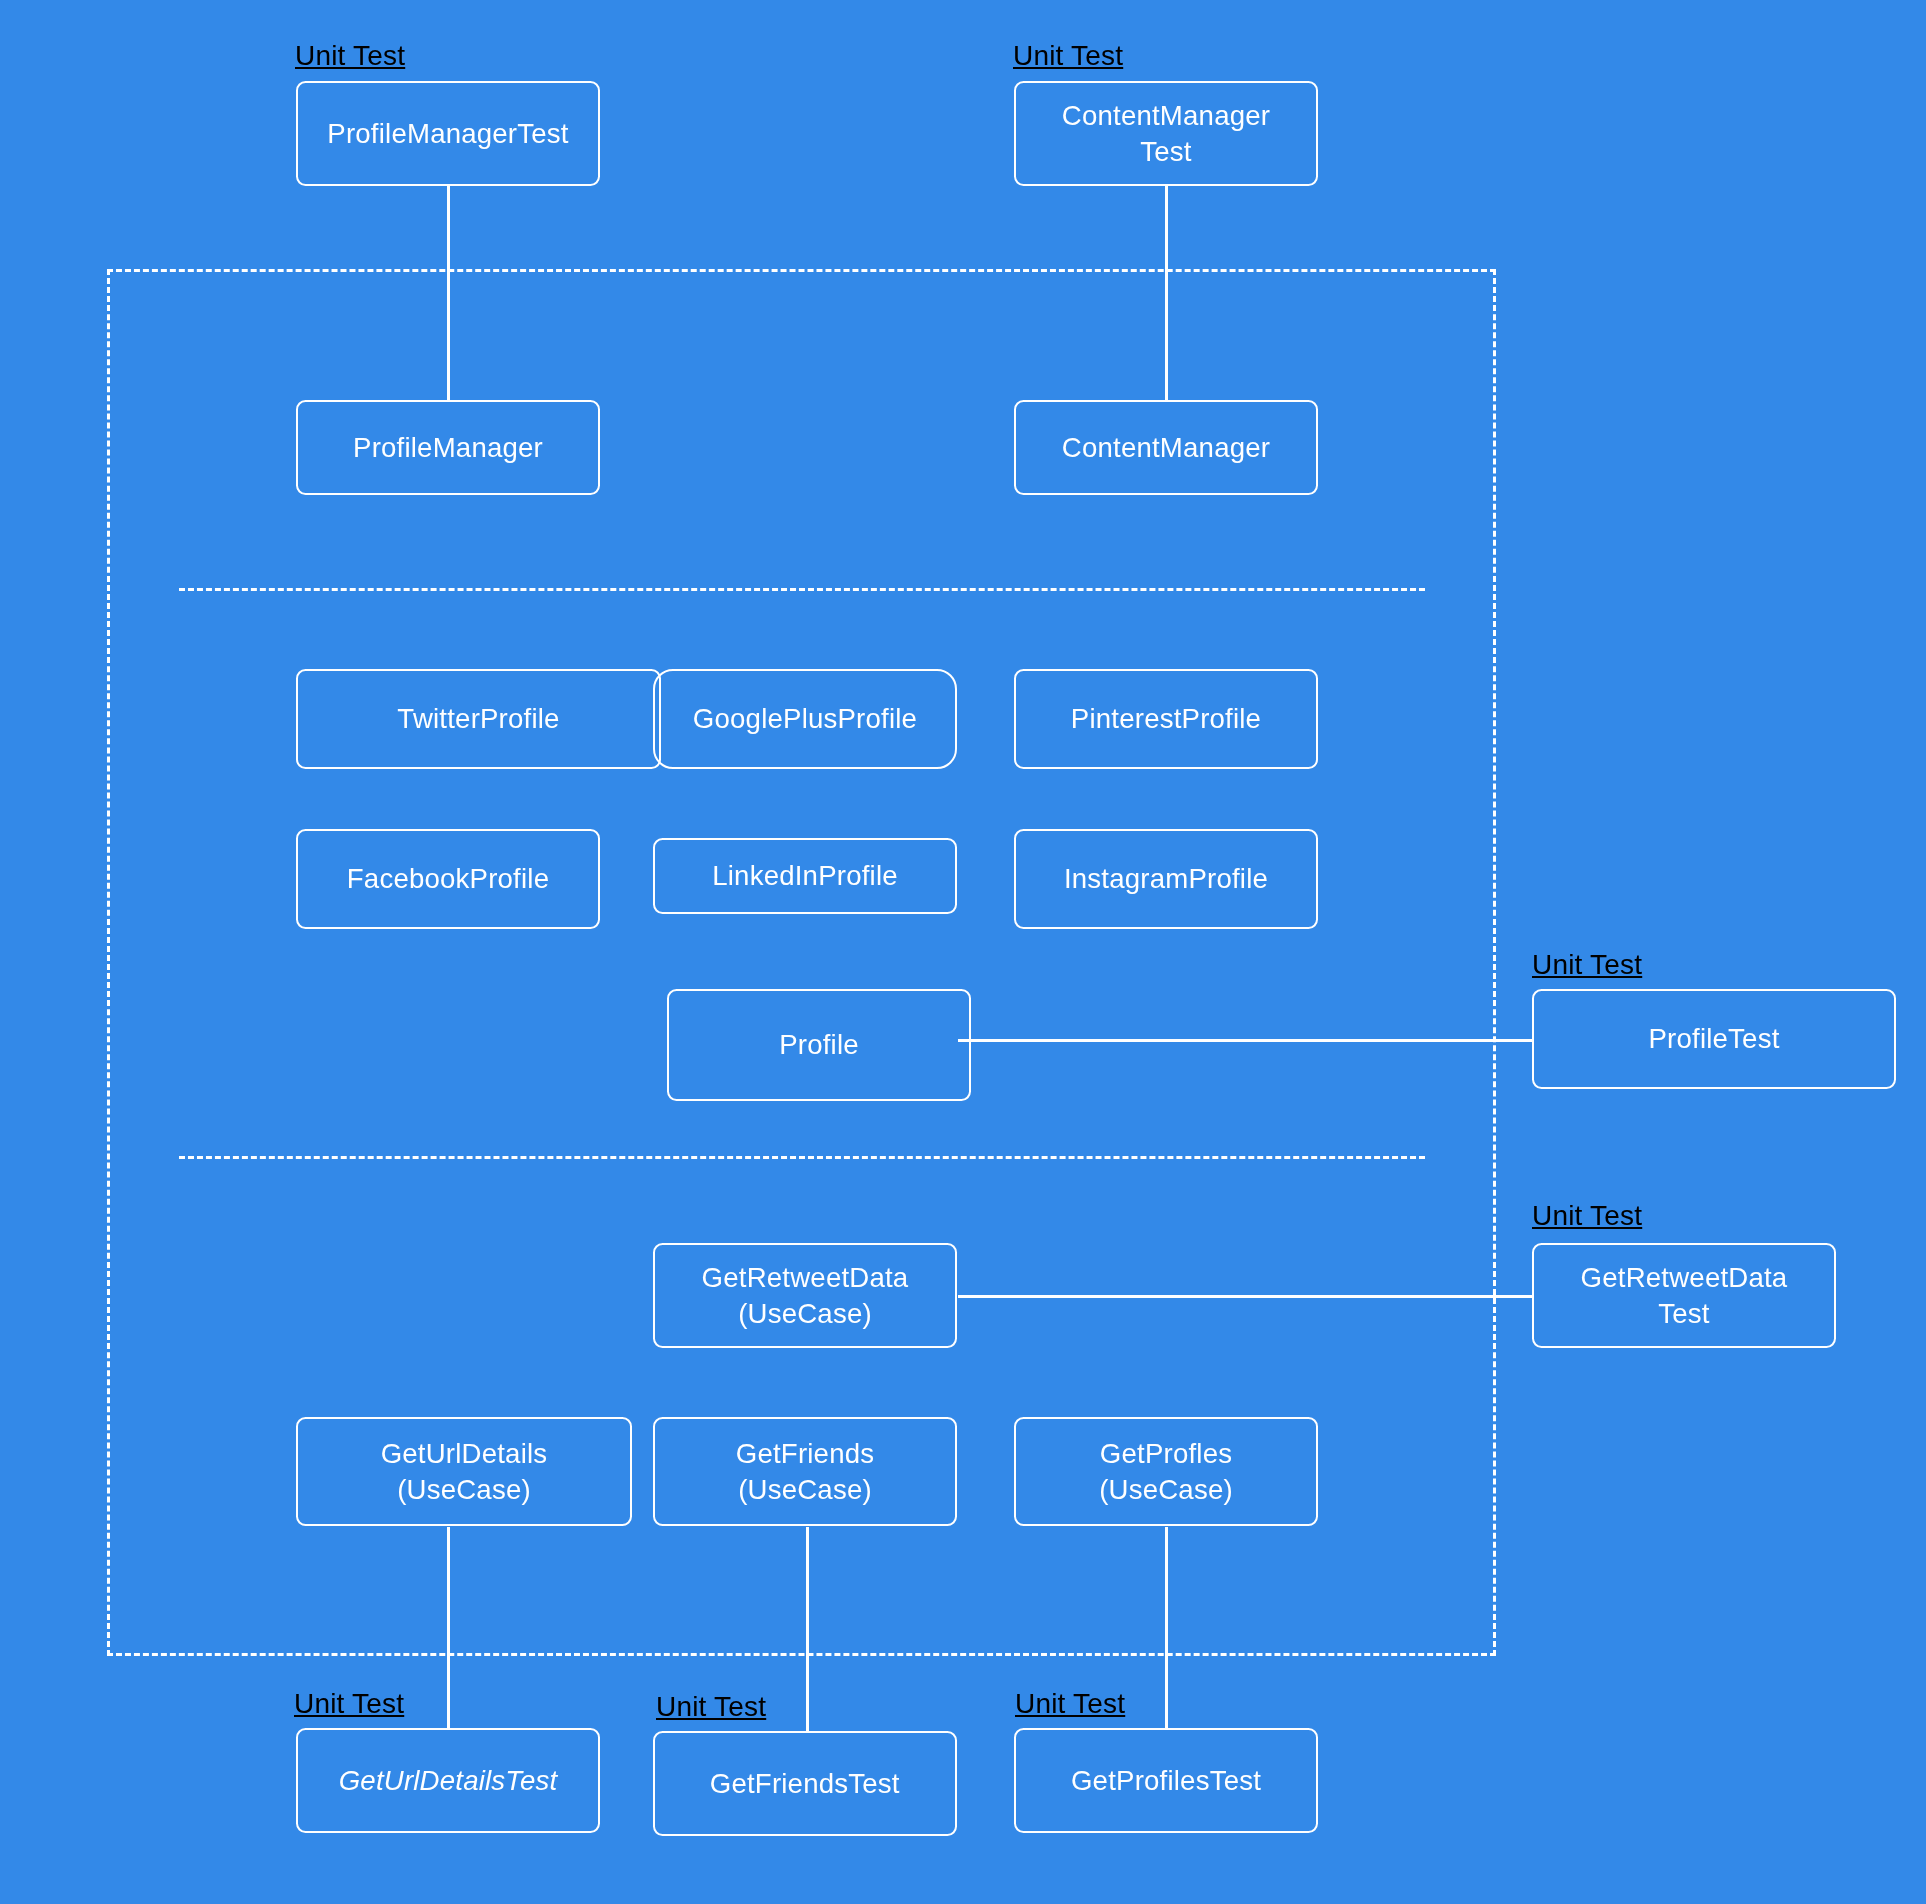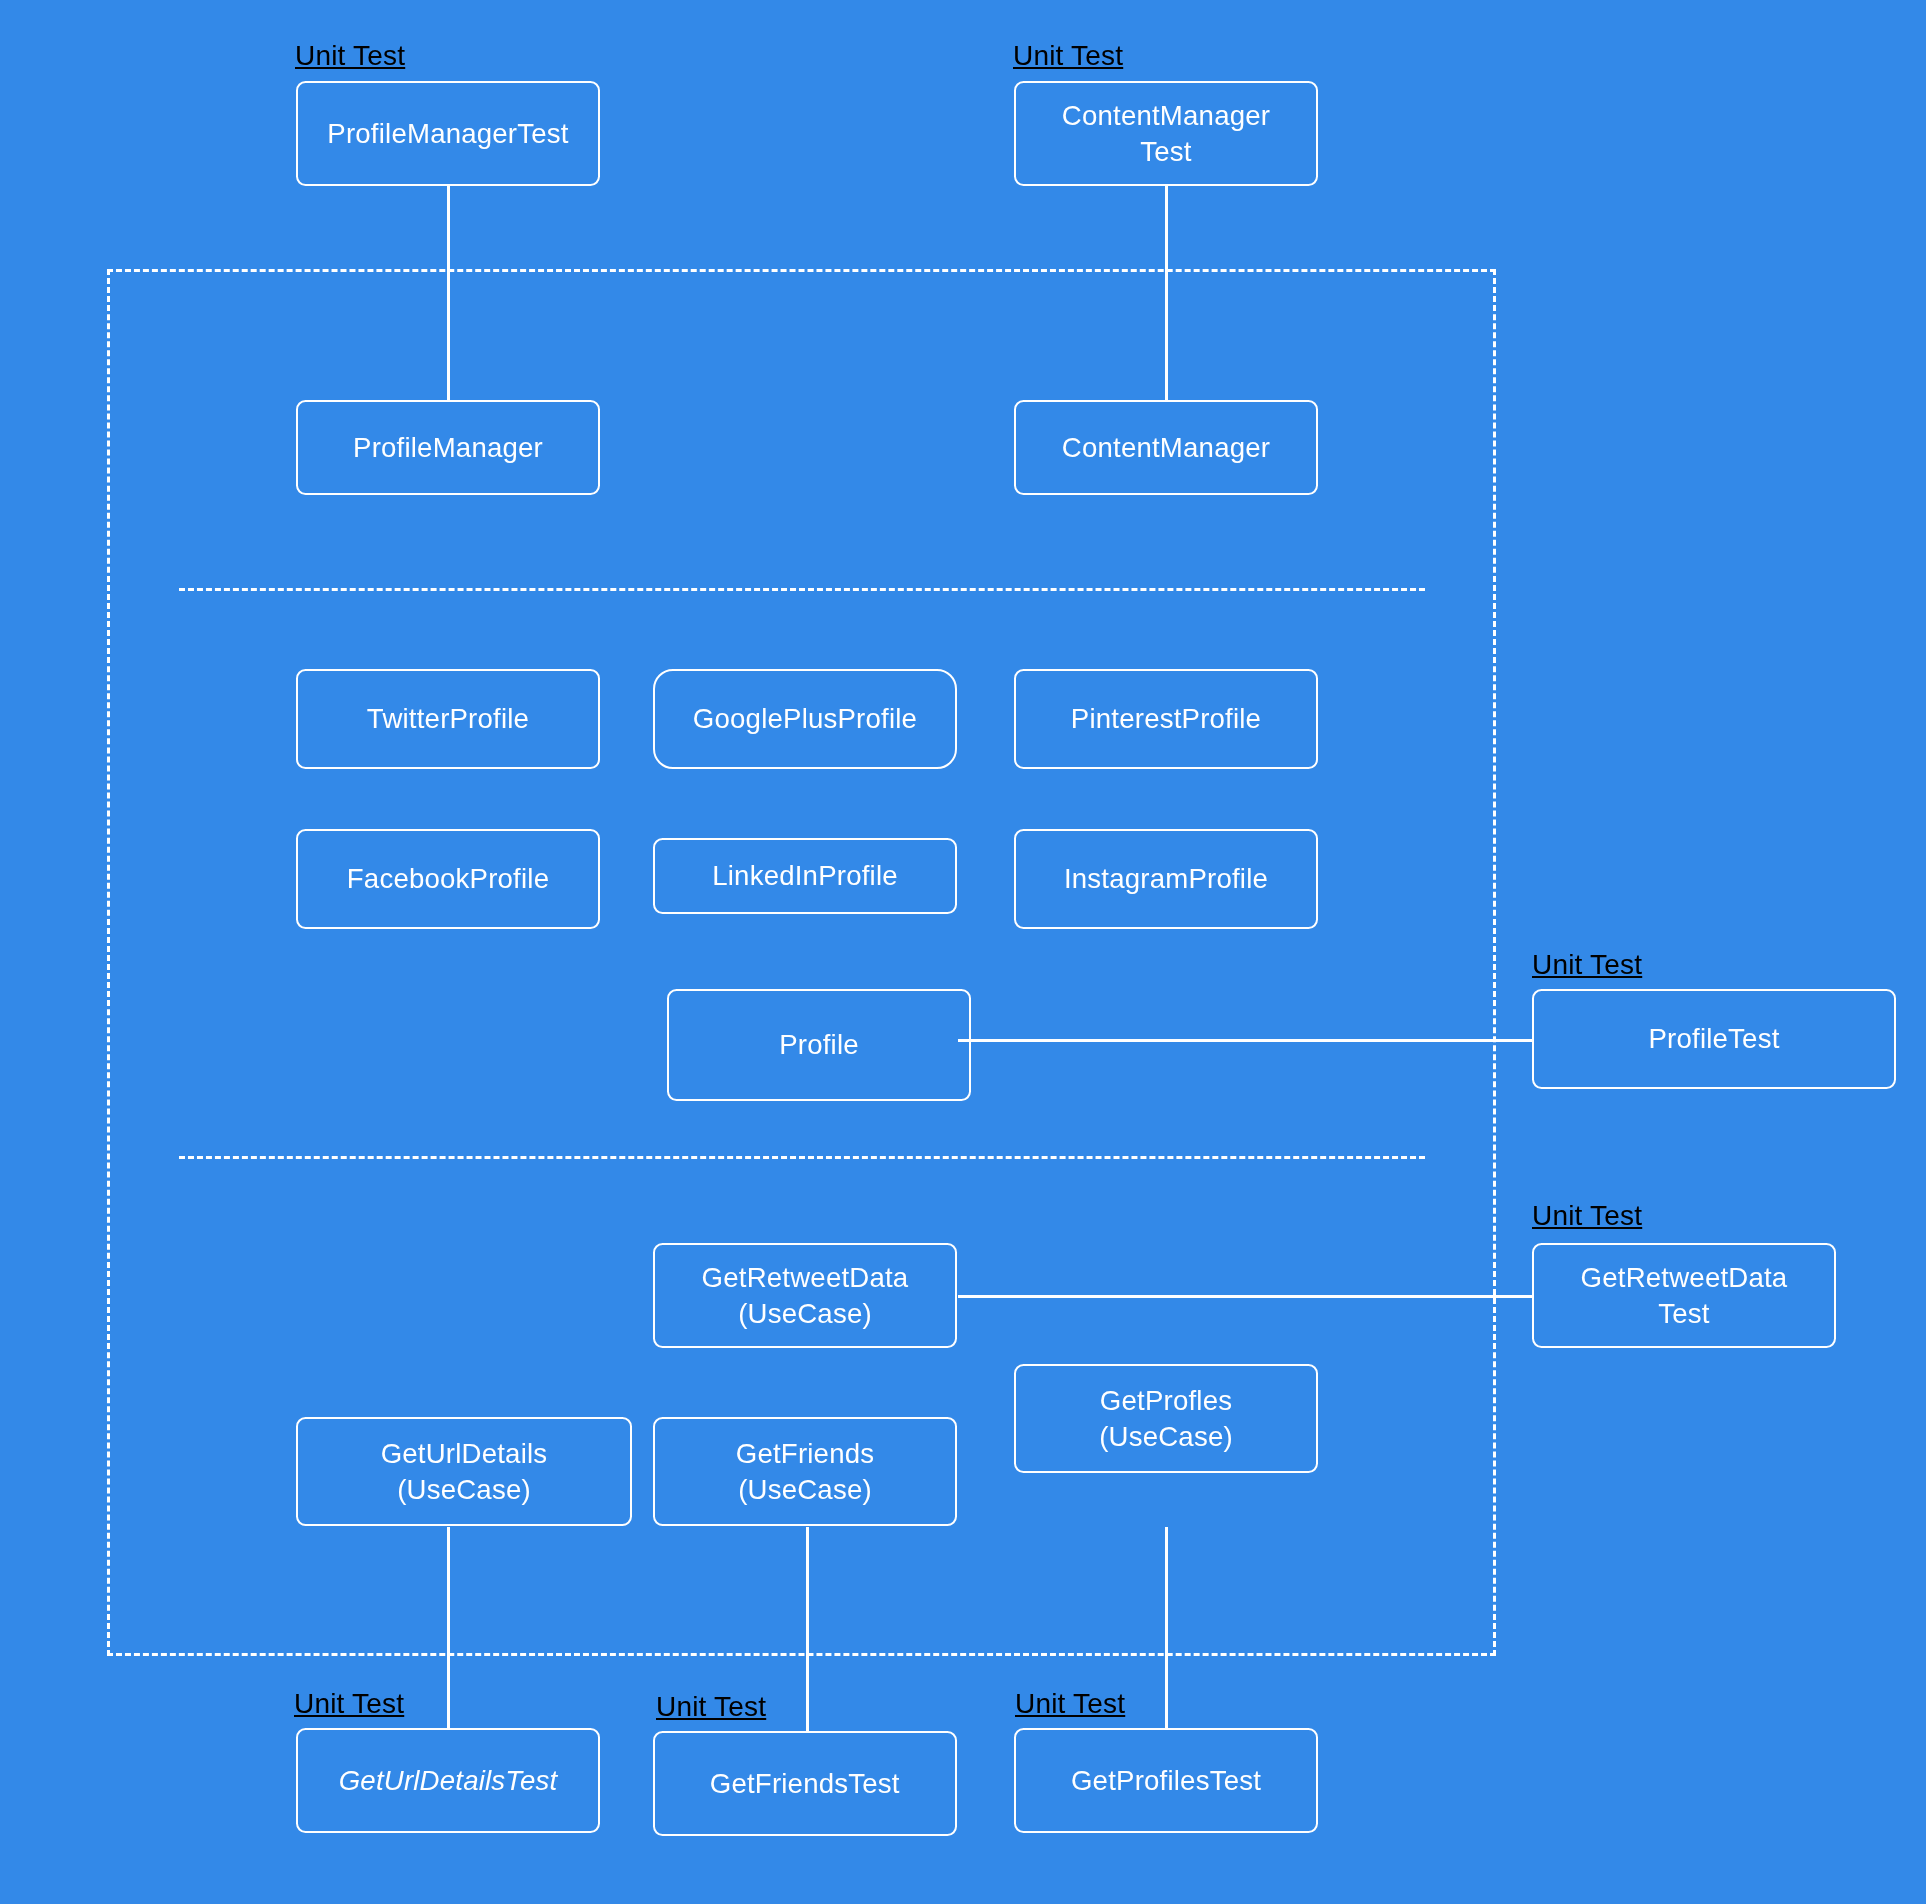--- a/index.html
+++ b/index.html
@@ -88,35 +88,35 @@
     <div class="caption" style="left: 1532px; top: 951px;">Unit Test</div>
     <div class="caption" style="left: 1532px; top: 1202px;">Unit Test</div>
     <div class="caption" style="left: 294px; top: 1690px;">Unit Test</div>
     <div class="caption" style="left: 656px; top: 1693px;">Unit Test</div>
     <div class="caption" style="left: 1015px; top: 1690px;">Unit Test</div>
     <div class="node" style="left: 296px; top: 81px; width: 304px; height: 105px;">ProfileManagerTest</div>
     <div class="node" style="left: 1014px; top: 81px; width: 304px; height: 105px;">ContentManager
 Test</div>
     <div class="node" style="left: 296px; top: 400px; width: 304px; height: 95px;">ProfileManager</div>
     <div class="node" style="left: 1014px; top: 400px; width: 304px; height: 95px;">ContentManager</div>
-    <div class="node" style="left: 296px; top: 669px; width: 304px; height: 100px;">TwitterProfile</div>
+    <div class="node" style="left: 296px; top: 669px; width: 365px; height: 100px;">TwitterProfile</div>
     <div class="node" style="left: 653px; top: 669px; width: 304px; height: 100px; border-radius: 20px;">GooglePlusProfile</div>
     <div class="node" style="left: 1014px; top: 669px; width: 304px; height: 100px;">PinterestProfile</div>
     <div class="node" style="left: 296px; top: 829px; width: 304px; height: 100px;">FacebookProfile</div>
     <div class="node" style="left: 653px; top: 829px; width: 304px; height: 76px; margin-top: 9px;">LinkedInProfile</div>
     <div class="node" style="left: 1014px; top: 829px; width: 304px; height: 100px;">InstagramProfile</div>
     <div class="node" style="left: 667px; top: 989px; width: 304px; height: 112px;">Profile</div>
     <div class="node" style="left: 1532px; top: 989px; width: 364px; height: 100px;">ProfileTest</div>
     <div class="node" style="left: 653px; top: 1243px; width: 304px; height: 105px;">GetRetweetData
 (UseCase)</div>
     <div class="node" style="left: 1532px; top: 1243px; width: 304px; height: 105px;">GetRetweetData
 Test</div>
     <div class="node" style="left: 296px; top: 1417px; width: 336px; height: 109px;">GetUrlDetails
 (UseCase)</div>
     <div class="node" style="left: 653px; top: 1417px; width: 304px; height: 109px;">GetFriends
 (UseCase)</div>
-    <div class="node" style="left: 1014px; top: 1364px; width: 304px; height: 109px;">GetProfles
+    <div class="node" style="left: 1014px; top: 1417px; width: 304px; height: 109px;">GetProfles
 (UseCase)</div>
     <div class="node" style="left: 296px; top: 1728px; width: 304px; height: 105px; font-style: italic;">GetUrlDetailsTest</div>
     <div class="node" style="left: 653px; top: 1731px; width: 304px; height: 105px; padding-left: 7px;">GetFriendsTest</div>
     <div class="node" style="left: 1014px; top: 1728px; width: 304px; height: 105px;">GetProfilesTest</div>
   </div>
 
 
 </body></html>

